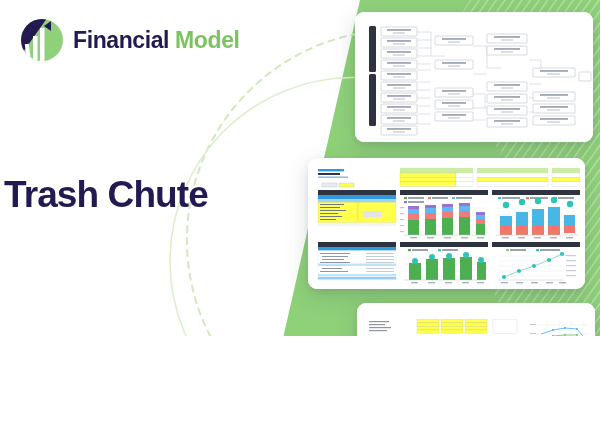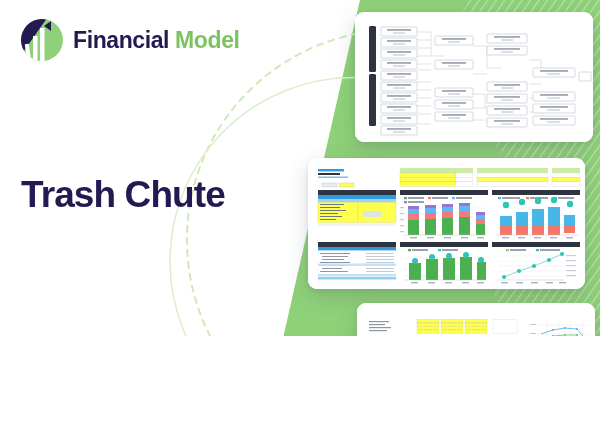--- a/index.html
+++ b/index.html
@@ -15,21 +15,21 @@
 
   
   .logo-row{position:absolute;left:20px;top:18px;display:flex;align-items:center;gap:9px;}
   .logo-mark{width:44px;height:44px;position:relative;flex:none;}
   .logo-text{font-size:23px;font-weight:700;letter-spacing:-0.4px;white-space:nowrap;line-height:1;}
   .lt-a{color:#221a50;}
   .lt-b{color:#7ac35f;}
 
   
   .headline{
-    position:absolute;left:21px;top:174px;width:260px;
+    position:absolute;left:4px;top:174px;width:260px;
     color:#221a50;font-size:37px;line-height:1.16;font-weight:700;letter-spacing:-0.9px;
   }
   .headline span{display:block;}
 
   
   .file-icons{position:absolute;left:22px;top:376px;display:flex;gap:20px;align-items:center;}
   .fi{width:48px;height:48px;position:relative;flex:none;}
 
   
   .card{

